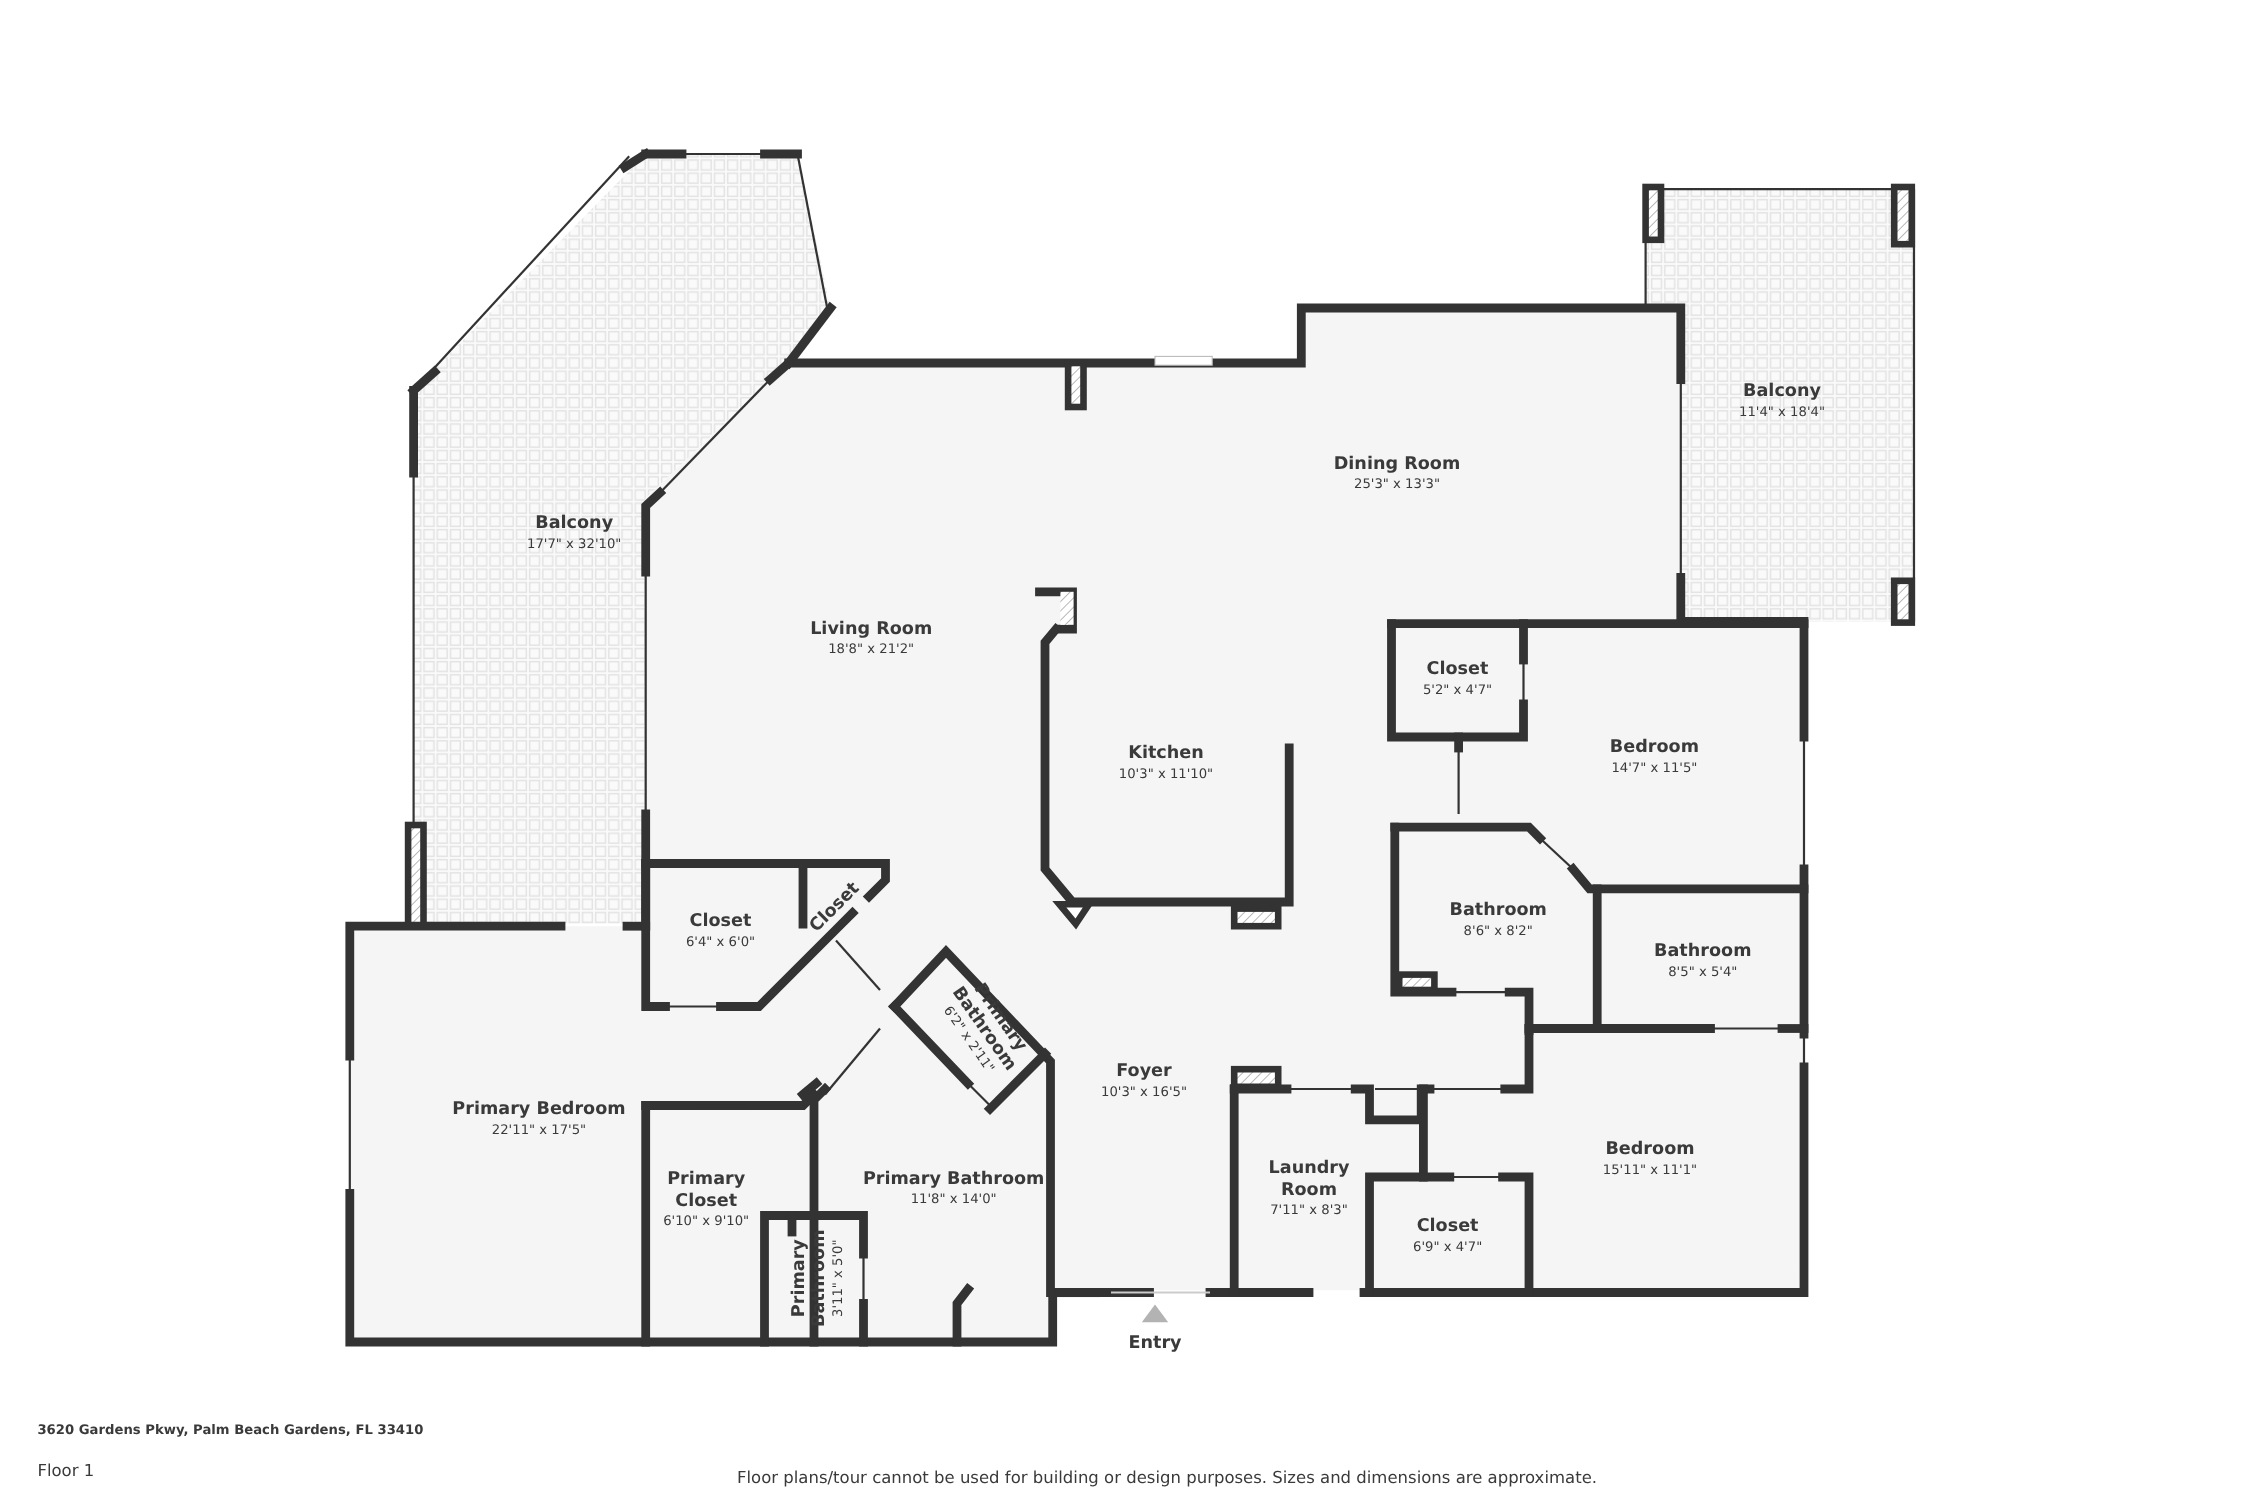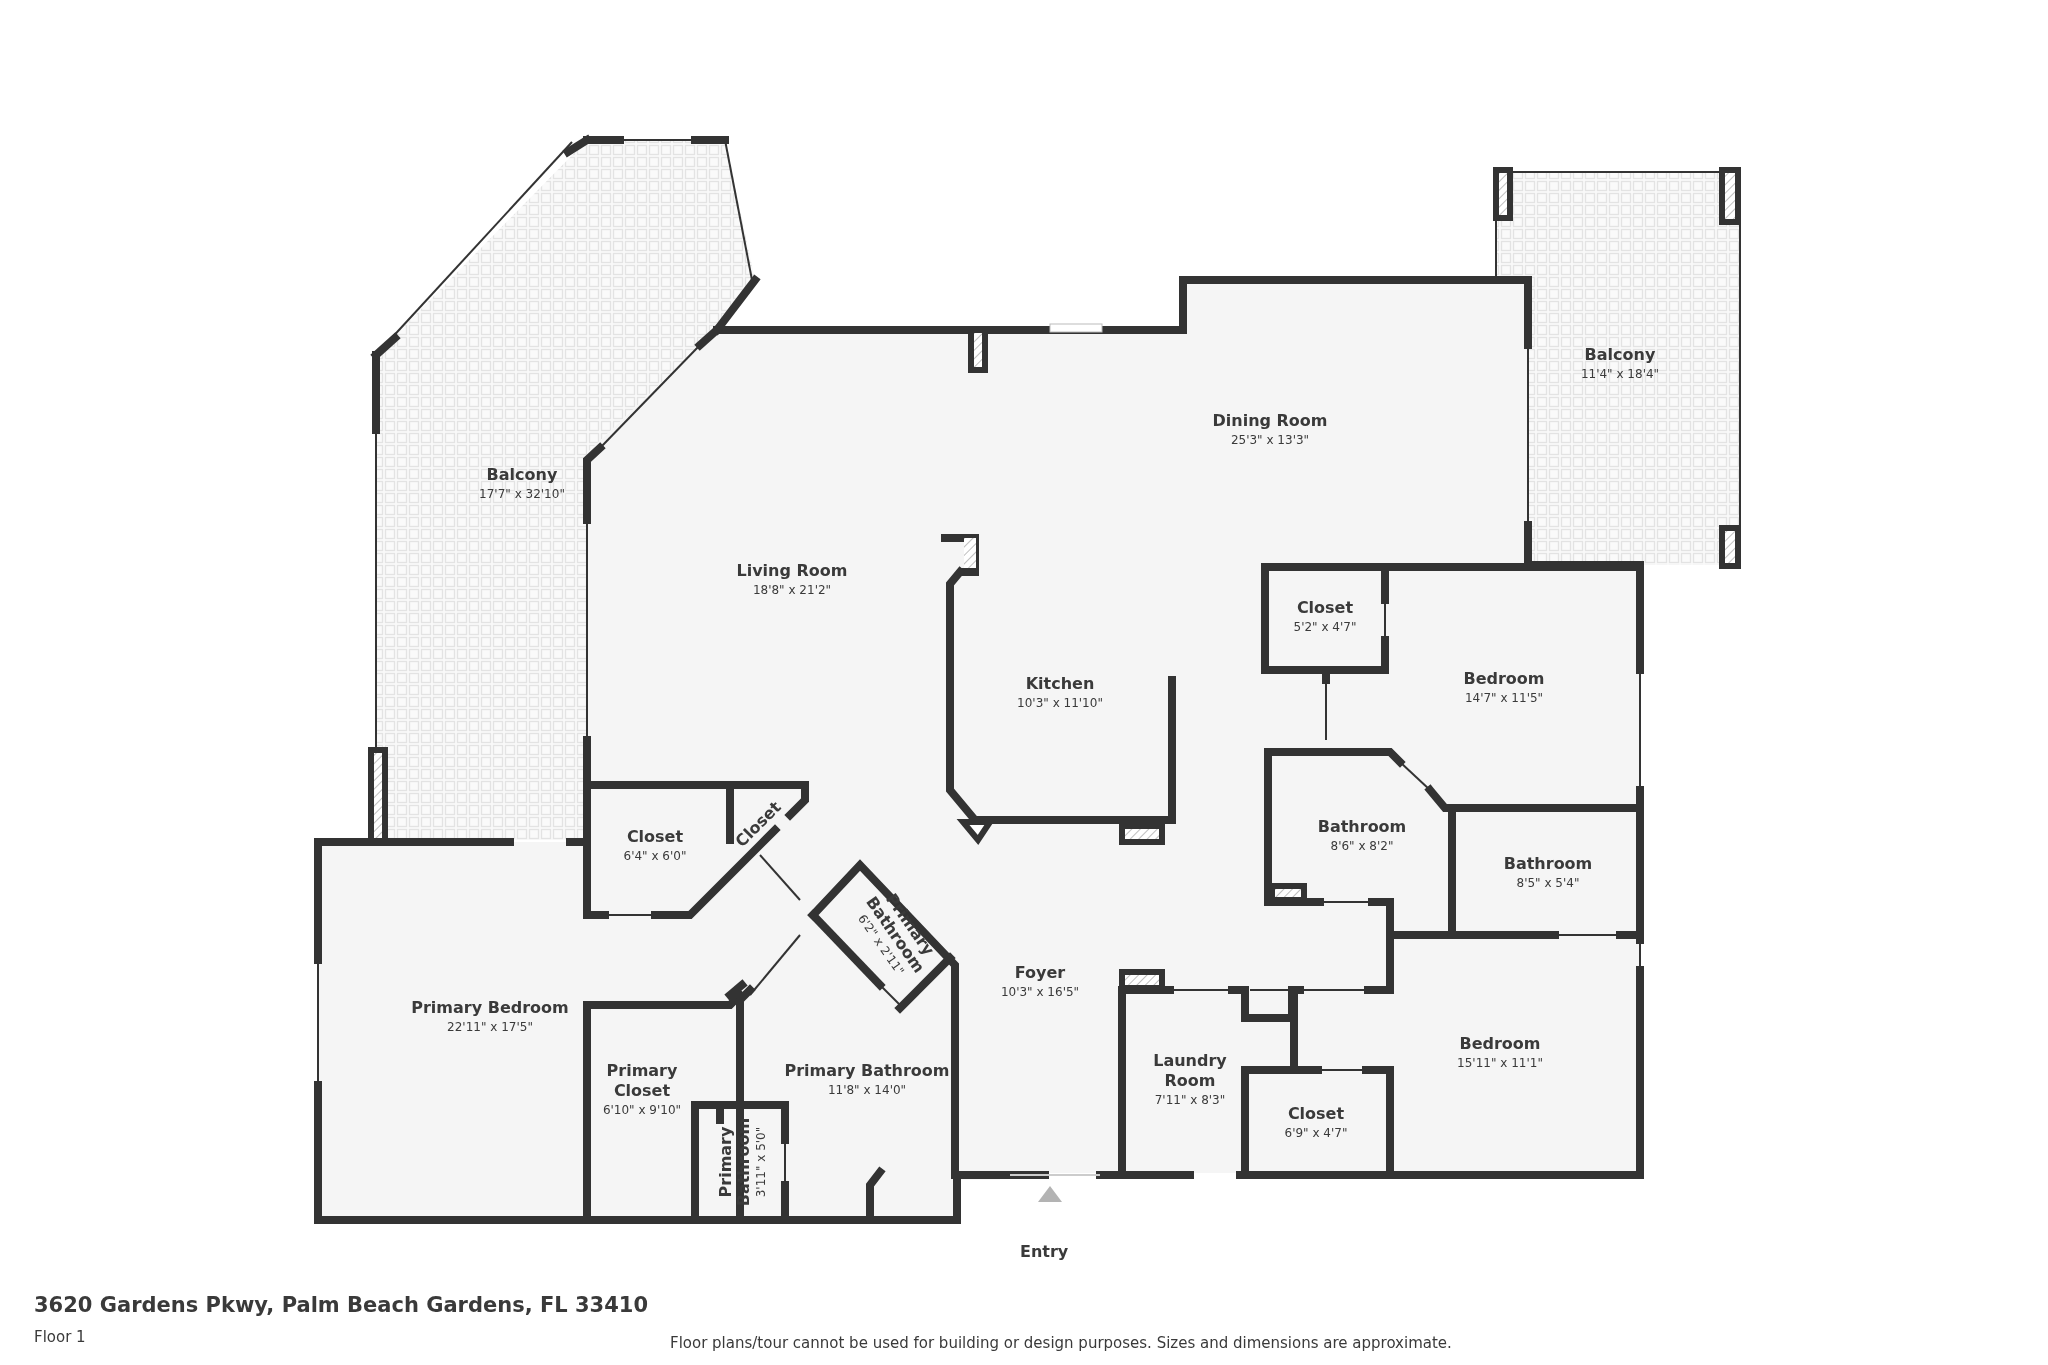--- a/index.html
+++ b/index.html
@@ -6,24 +6,24 @@
   body { width: 2048px; height: 1365px; position: relative; overflow: hidden;
          font-family: "DejaVu Sans", "Liberation Sans", sans-serif; color: #3a3a3a; }
   #plan { position: absolute; left: 0; top: 0; width: 2048px; height: 1365px; }
   .room-name { font-family: "DejaVu Sans", sans-serif; font-size: 16px; font-weight: bold; fill: #3a3a3a; text-anchor: middle; }
   .room-dim { font-family: "DejaVu Sans", sans-serif; font-size: 12px; fill: #3a3a3a; text-anchor: middle; }
   .wall { stroke: #333333; stroke-width: 8; fill: none; stroke-linecap: square; stroke-linejoin: miter; }
   .thinwall { stroke: #333333; stroke-width: 2; fill: none; }
   .floor { fill: #f5f5f5; stroke: none; }
   .balcony-floor { fill: url(#tile); stroke: none; }
   .footer { position: absolute; font-family: "DejaVu Sans", sans-serif; color: #3a3a3a; }
-  .addr { left: 34px; top: 1293px; font-size: 21px; font-weight: bold; }
+  .addr { left: 34px; top: 1293px; font-size: 12px; font-weight: bold; }
   .floor-label { left: 34px; top: 1328px; font-size: 15px; font-weight: normal; }
   .disclaimer { left: 670px; top: 1334px; font-size: 15px; font-weight: normal; }
-  .entry-label { position: absolute; left: 1020px; top: 1242px; width: 60px; text-align: left;
+  .entry-label { position: absolute; left: 1020px; top: 1210px; width: 60px; text-align: center;
                  font-size: 16px; font-weight: bold; }
 </style>
 </head>
 <body>
 
 <svg id="plan" viewBox="0 0 2048 1365" xmlns="http://www.w3.org/2000/svg">
   <defs>
     <pattern id="tile" width="12" height="12" patternUnits="userSpaceOnUse">
       <rect width="12" height="12" fill="#fafafa"></rect>
       <rect x="1.5" y="1.5" width="9" height="9" fill="none" stroke="#e3e3e3" stroke-width="1.3"></rect>

